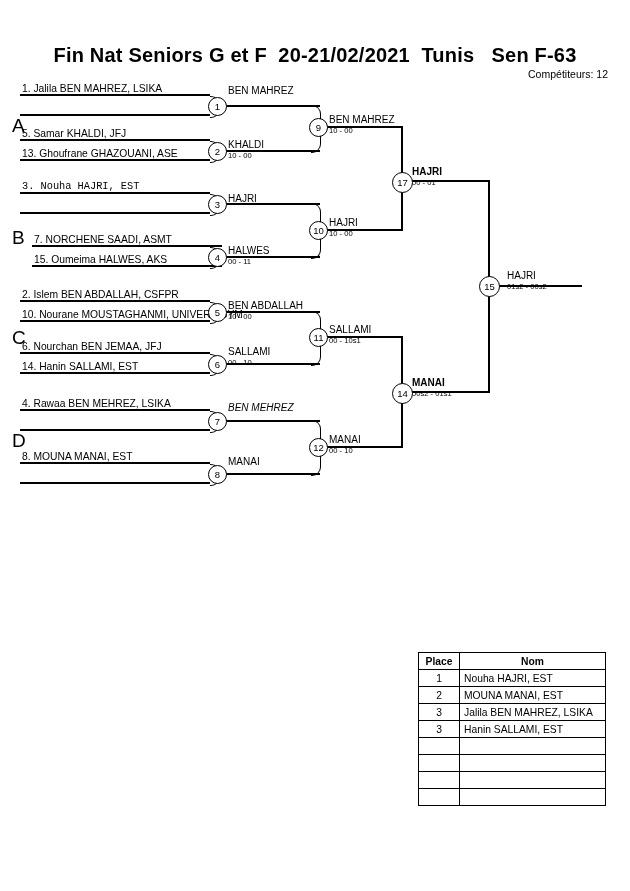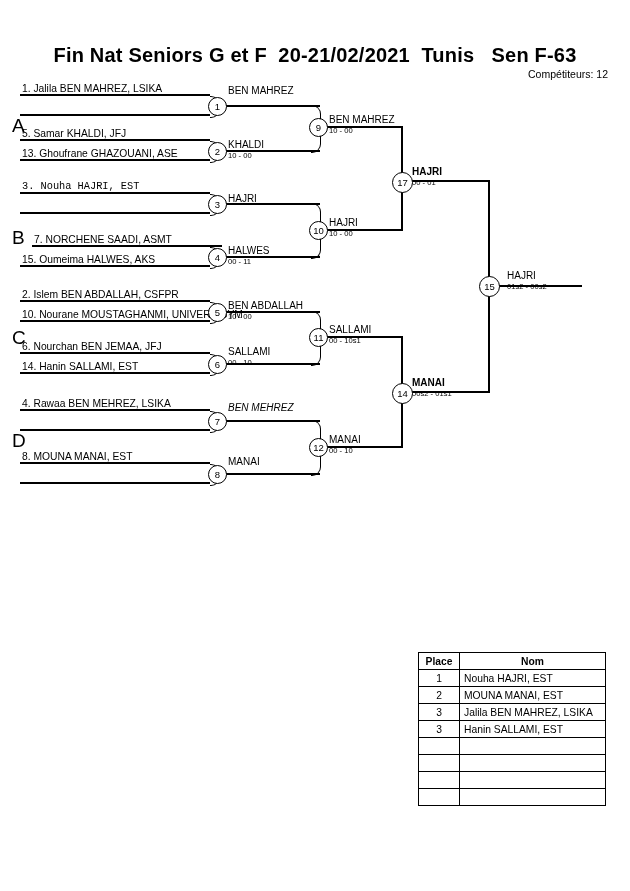--- a/index.html
+++ b/index.html
@@ -109,21 +109,21 @@
   <span class="rule" style="width:190px"></span>
 </div>
 <div class="abs slot" style="left:0;top:198px;width:210px;">
   <span class="lbl"></span>
   <span class="rule" style="width:190px"></span>
 </div>
 <div class="abs slot" style="left:12px;top:231px;width:210px;">
   <span class="lbl">7. NORCHENE SAADI, ASMT</span>
   <span class="rule" style="width:190px"></span>
 </div>
-<div class="abs slot" style="left:0;top:251px;width:224px;">
+<div class="abs slot" style="left:12px;top:251px;width:224px;">
   <span class="lbl">15. Oumeima HALWES, AKS</span>
   <span class="rule" style="width:190px"></span>
 </div>
 
 <div class="abs slot" style="left:0;top:286px;width:210px;">
   <span class="lbl">2. Islem BEN ABDALLAH, CSFPR</span>
   <span class="rule" style="width:190px"></span>
 </div>
 <div class="abs slot" style="left:0;top:306px;width:210px;">
   <span class="lbl">10. Nourane MOUSTAGHANMI, UNIVERS'GYM</span>

